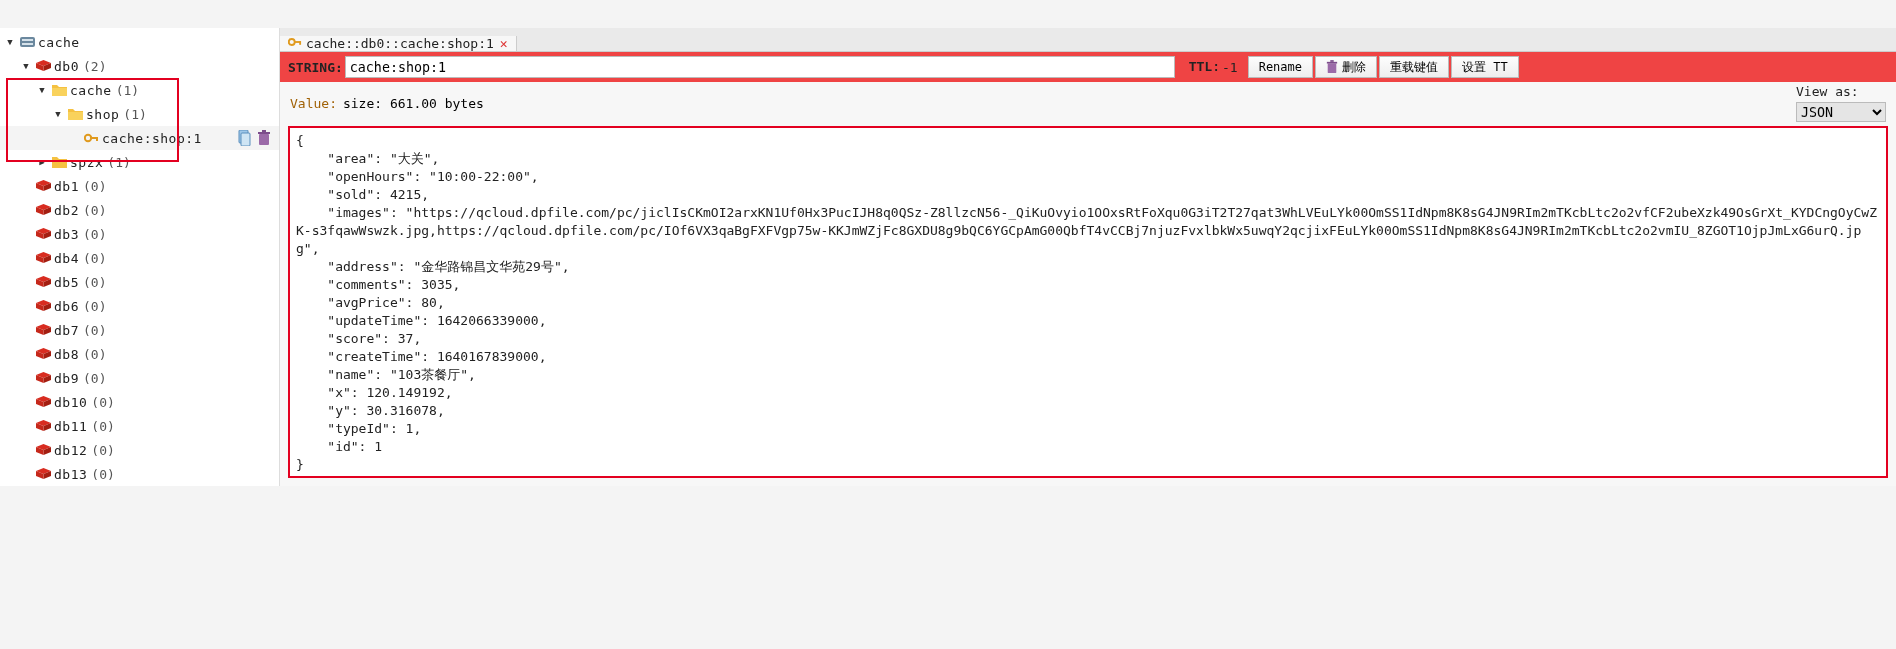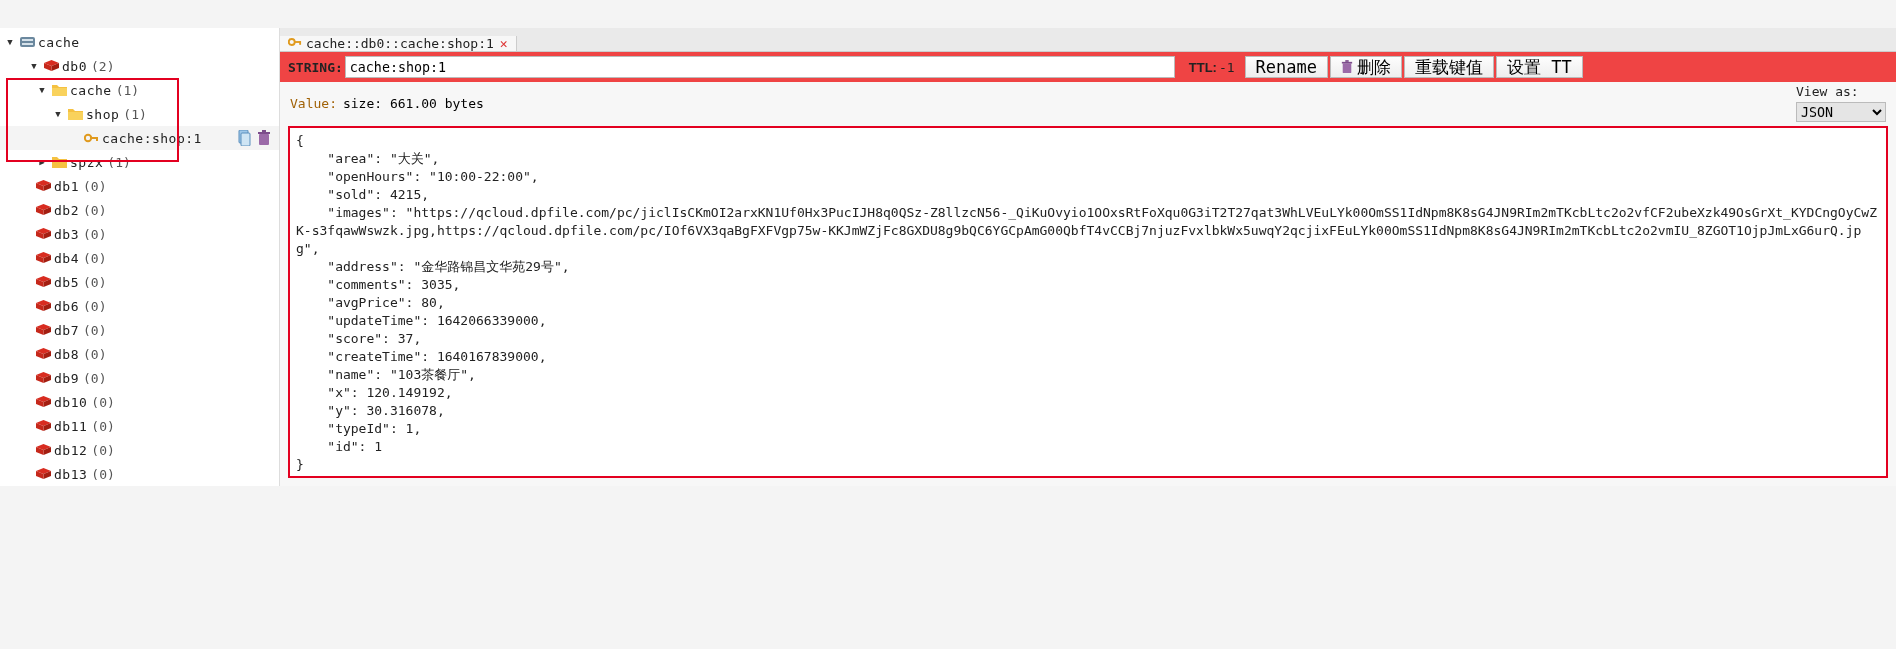--- a/index.html
+++ b/index.html
@@ -9,21 +9,21 @@
 .main { flex: 1; background: #f7f7f7; display: flex; flex-direction: column; }
 
 
 .tree { padding: 2px 0; }
 .tree-row { display: flex; align-items: center; height: 24px; padding-left: 4px; white-space: nowrap; cursor: default; user-select: none; position: relative; }
 .tree-row .arrow { width: 12px; display: inline-flex; justify-content: center; font-size: 10px; color: #333; }
 .tree-row .icon { width: 18px; display: inline-flex; justify-content: center; margin: 0 2px; }
 .tree-row .label { font-family: monospace, "SimSun"; letter-spacing: .5px; }
 .tree-row .count { color: #555; margin-left: 4px; }
 .indent-0 { padding-left: 4px; }
-.indent-1 { padding-left: 28px; }
+.indent-1 { padding-left: 20px; }
 .indent-2 { padding-left: 36px; }
 .indent-3 { padding-left: 52px; }
 .dblist-row { padding-left: 20px; }
 .arrow.collapsed::before { content: "▶"; font-size: 9px; }
 .arrow.expanded::before { content: "▼"; font-size: 9px; }
 .arrow.none::before { content: ""; }
 
 .highlight-box { position: absolute; border: 2px solid #e30020; pointer-events: none; z-index: 10; }
 #box-tree { left: 6px; top: 50px; width: 173px; height: 84px; }
 
@@ -34,23 +34,23 @@
 
 .tab-bar { height: 24px; background: #eaeaea; border-bottom: 1px solid #ccc; display: flex; align-items: flex-end; }
 .tab { display: flex; align-items: center; padding: 0 8px; background: #f7f7f7; border-right: 1px solid #ccc; font-family: monospace; }
 .tab .key-icn { margin-right: 4px; }
 .tab .close { margin-left: 6px; color: #d33; font-weight: bold; cursor: pointer; }
 
 
 .info-row { display: flex; align-items: center; padding: 4px 8px; gap: 2px; background: #ef4444; }
 .info-row .lbl { font-weight: bold; font-family: monospace; }
 .key-input { flex: 1; max-width: 830px; height: 22px; border: 1px solid #bbb; font-family: monospace; padding: 0 4px; background: #fff; }
-.ttl-lbl { font-weight: bold; font-family: Liberation Sans, sans-serif; margin-left: 12px; }
+.ttl-lbl { font-weight: bold; font-family: Liberation Mono, monospace; margin-left: 12px; }
 .ttl-val { font-family: monospace; margin-right: 8px; }
-.btn { height: 22px; border: 1px solid #bbb; background: linear-gradient(#fdfdfd,#eee); padding: 8px 10px; font-family: "SimSun", monospace; font-size: 17px; cursor: pointer; display: inline-flex; align-items: center; gap: 4px; }
+.btn { height: 22px; border: 1px solid #bbb; background: linear-gradient(#fdfdfd,#eee); padding: 8px 10px; font-family: "SimSun", monospace; font-size: 12px; cursor: pointer; display: inline-flex; align-items: center; gap: 4px; }
 .btn-del-icon svg { display:block; }
 
 
 .meta-row { display: flex; align-items: center; padding: 2px 10px 4px; font-family: monospace; }
 .meta-row .vl { color: #a16207; }
 .meta-row .sz { color: #000000; margin-left: 6px; }
 .viewas { margin-left: auto; display: flex; align-items: flex-start; gap: 3px; flex-direction: column; }
 .viewas select { height: 20px; border: 1px solid #bbb; font-family: monospace; background: #e5e5e5; width: 90px; }
 
 

